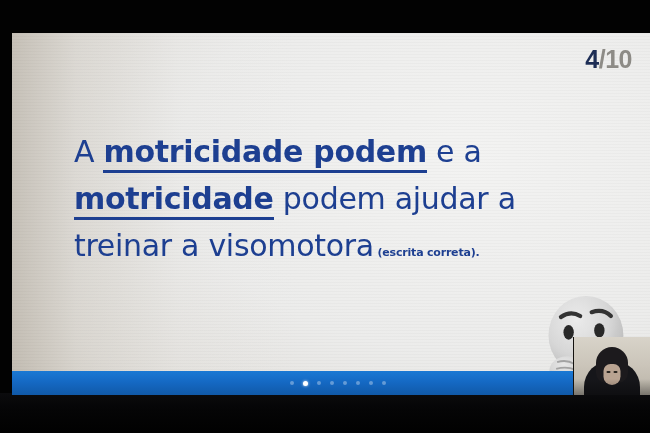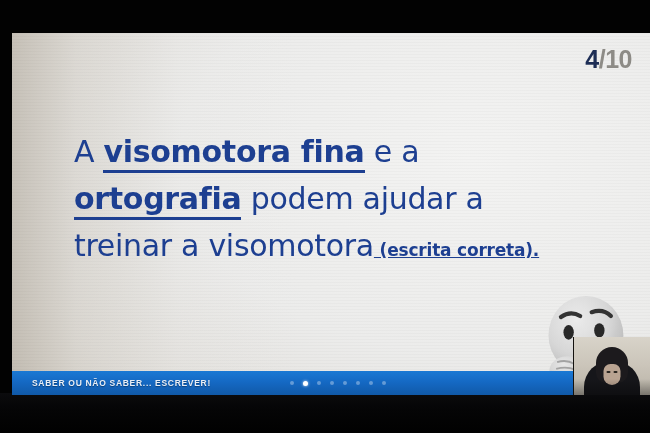--- a/index.html
+++ b/index.html
@@ -73,24 +73,23 @@
     line-height:47px;
     white-space:nowrap;
     letter-spacing:-.3px;
   }
   .hl{
     font-weight:bold;
     border-bottom:3px solid #1d3f91;
     padding-bottom:1px;
   }
   .small-note{
-    font-size:17px;
+    font-size:11px;
     font-weight:bold;
     letter-spacing:-.2px;
-    text-decoration:underline;
   }
 
   
   #emoji{
     position:absolute;
     right:18px; bottom:4px;
     width:96px; height:100px;
     z-index:3;
     filter:grayscale(1) contrast(.92) brightness(1.02);
   }
@@ -187,26 +186,26 @@
 
   <div id="slide">
 
     <div id="page-counter">
       <span class="cur">4</span><span class="tot">/</span><span class="tot">10</span>
     </div>
 
     <div id="copy">
 
       <div class="line">
-        <span>A </span><span class="hl">visomotora fina</span><span> e a</span>
+        <span>A </span><span class="hl">motricidade podem</span><span> e a</span>
       </div>
 
 
       <div class="line">
-        <span class="hl">ortografia</span><span> podem ajudar a</span>
+        <span class="hl">motricidade</span><span> podem ajudar a</span>
       </div>
 
       <div class="line">
         <span>treinar a visomotora</span><span class="small-note"> (escrita correta).</span>
       </div>
 
     </div>
 
     <svg id="emoji" viewBox="0 0 100 104">
       <defs>
@@ -236,21 +235,20 @@
       <path d="M22 74 q10 -3 18 2" stroke="#a9a29a" stroke-width="2" fill="none"></path>
       <path d="M21 81 q11 -3 20 1" stroke="#a9a29a" stroke-width="2" fill="none"></path>
       <path d="M23 88 q10 -3 18 1" stroke="#a9a29a" stroke-width="2" fill="none"></path>
 
       <path d="M38 79 q9 -9 15 -12 q5 -2 5 3 q0 4 -6 8 q-6 4 -12 6 z" fill="url(#handg)"></path>
     </svg>
 
   </div>
 
   <div id="bottom-bar">
-    <div id="bar-title">SABER OU NÃO SABER... ESCREVER!</div>
     <div id="dots">
       <span class="dot"></span>
       <span class="dot active"></span>
       <span class="dot"></span>
       <span class="dot"></span>
       <span class="dot"></span>
       <span class="dot"></span>
       <span class="dot"></span>
       <span class="dot"></span>
     </div>

